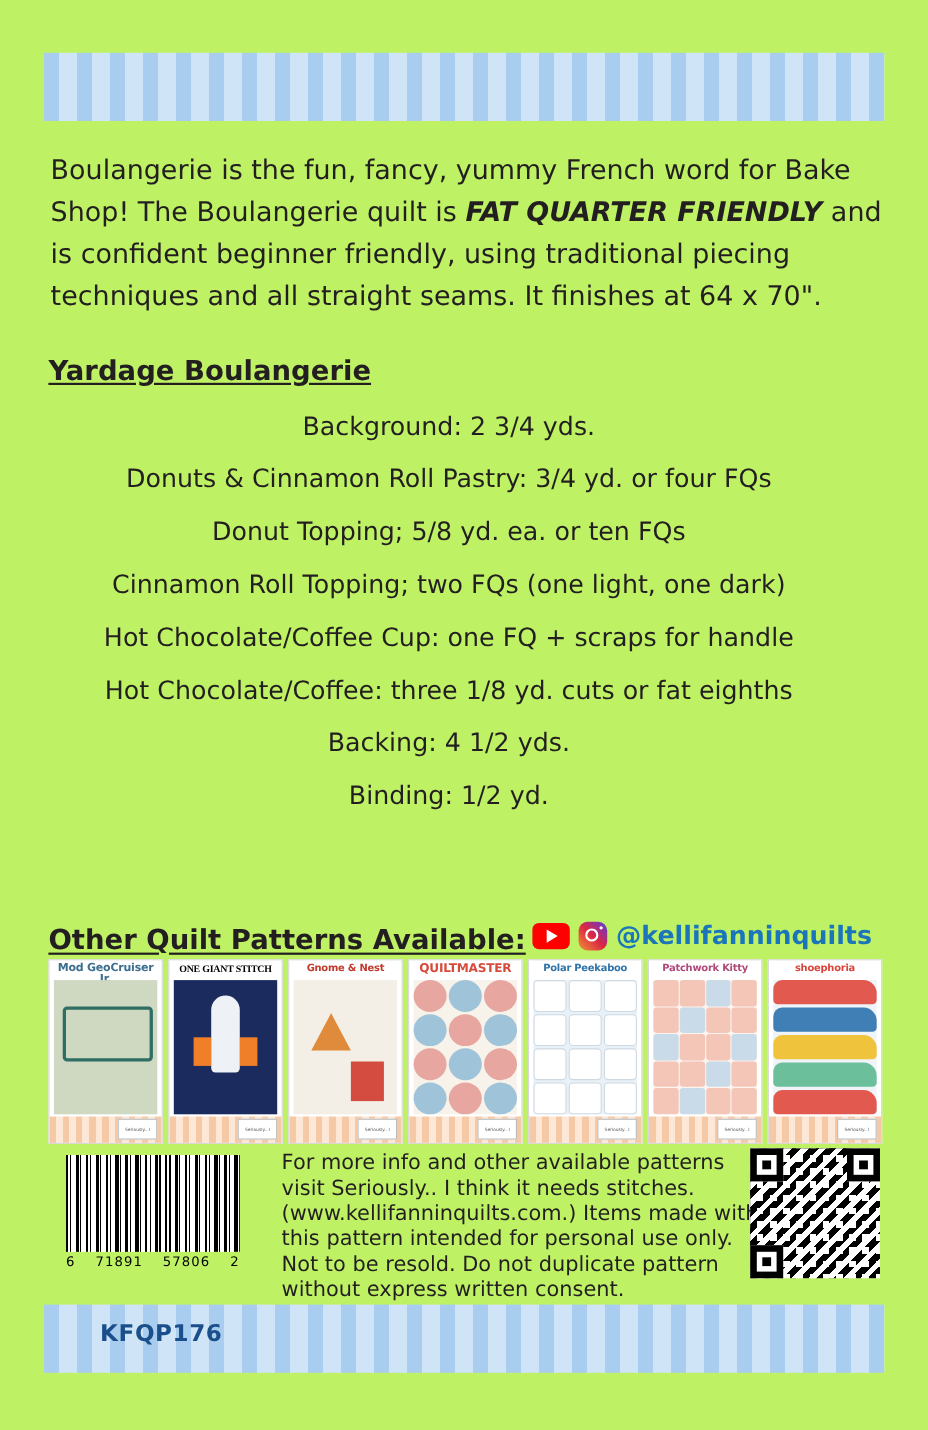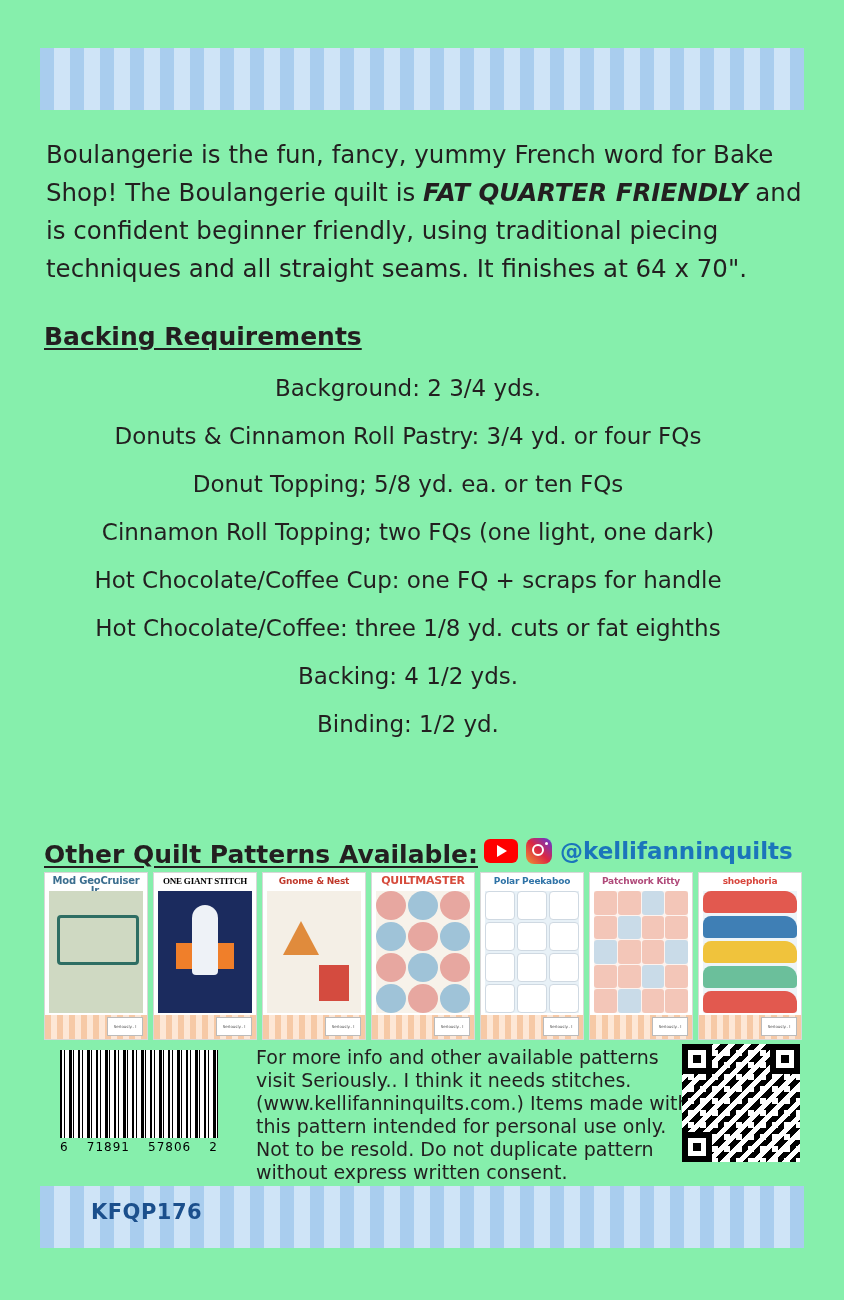--- a/index.html
+++ b/index.html
@@ -13,21 +13,21 @@
     position: relative;
     font-family: "DejaVu Sans", sans-serif;
     overflow: hidden;
   }
 
   .page {
     position: absolute;
     left: 0; top: 0;
     width: 844px;
     height: 1300px;
-    background: #86efac;
+    background: #bef264;
   }
 
   
   .stripe-bar {
     position: absolute;
     left: 40px;
     width: 764px;
     background-image: repeating-linear-gradient(
       to right,
       #a9cdee 0px, #a9cdee 14px,
@@ -338,21 +338,21 @@
 <body>
 
 <div class="page">
 
   <div class="stripe-bar stripe-top"></div>
 
   <div class="intro">
     <span>Boulangerie is the fun, fancy, yummy French word for Bake Shop!  The Boulangerie quilt is </span><b>FAT QUARTER FRIENDLY</b><span> and is confident beginner friendly, using traditional piecing techniques and all straight seams. It finishes at 64 x 70".</span>
   </div>
 
-  <div class="yard-title">Backing Requirements</div>
+  <div class="yard-title">Yardage Boulangerie</div>
   <div class="yard-list">
     <div class="line">Background: 2 3/4 yds.</div>
     <div class="line">Donuts &amp; Cinnamon Roll Pastry: 3/4 yd. or  four  FQs</div>
     <div class="line">Donut Topping; 5/8 yd. ea. or ten FQs</div>
     <div class="line">Cinnamon Roll Topping; two FQs (one light, one dark)</div>
     <div class="line">Hot Chocolate/Coffee Cup: one FQ + scraps for handle</div>
     <div class="line">Hot Chocolate/Coffee: three 1/8 yd. cuts or fat eighths</div>
     <div class="line">Backing: 4 1/2 yds.</div>
     <div class="line">Binding: 1/2 yd.</div>
   </div>

